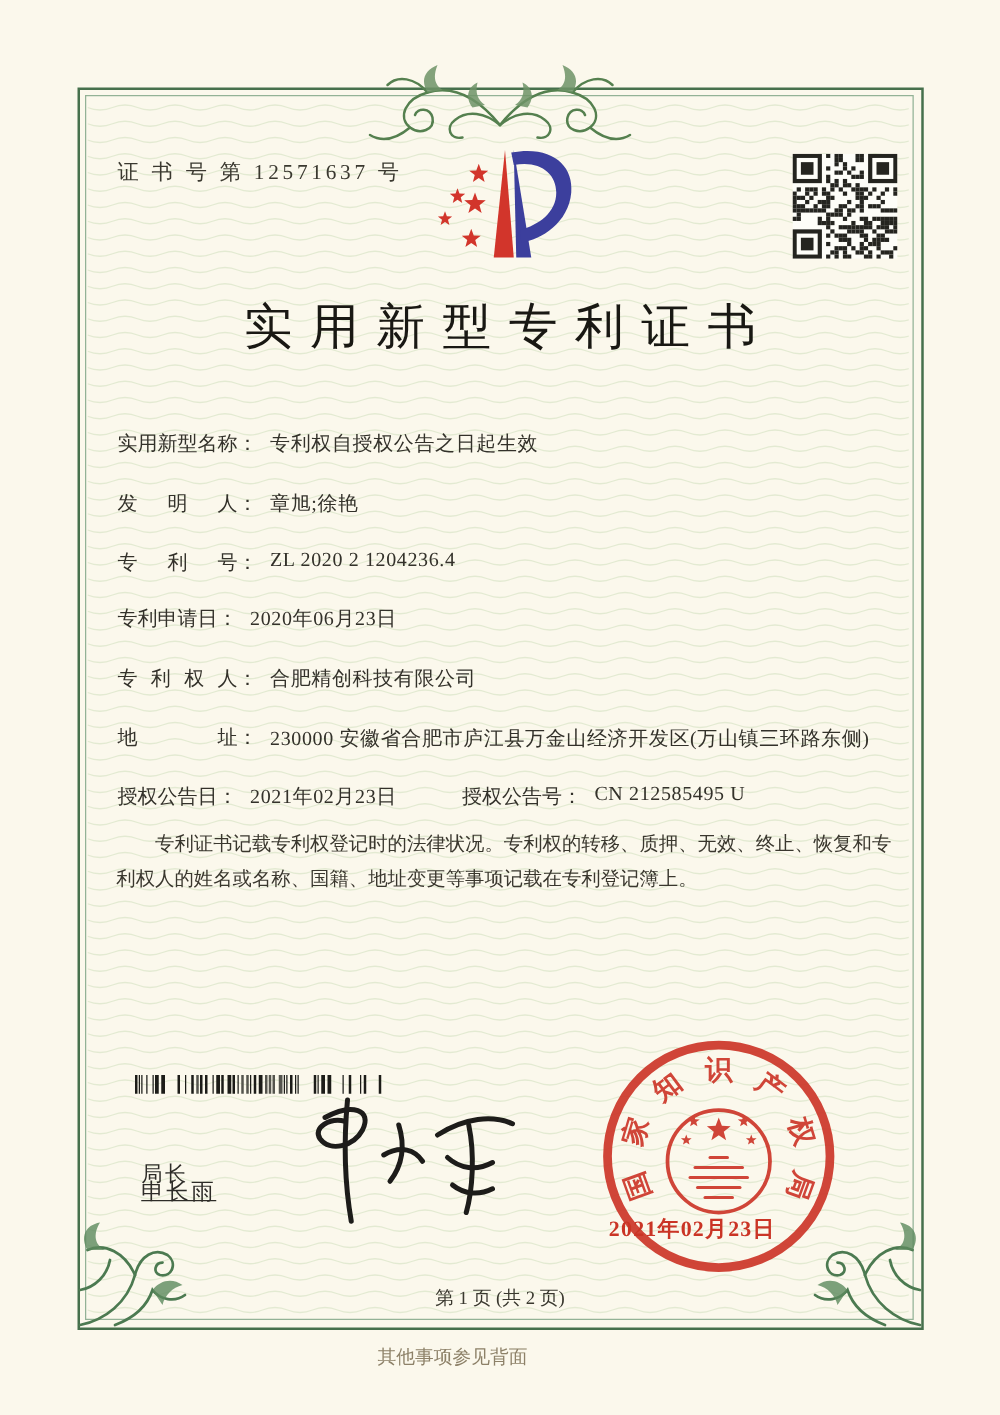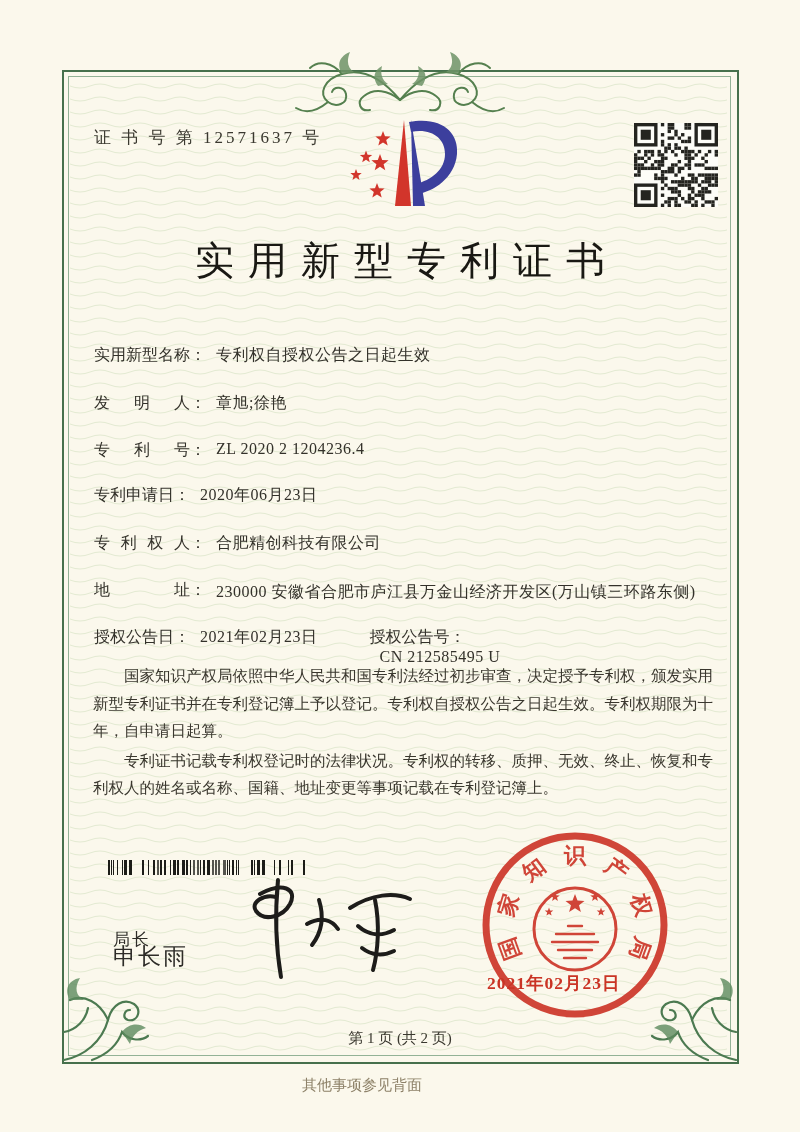--- a/index.html
+++ b/index.html
@@ -15,29 +15,29 @@
   .cert-no{left:94px;top:126px;font-size:17px;letter-spacing:3px;color:#3a382f;z-index:3;}
   #logo{left:333px;top:114px;z-index:2;}
   #qr{left:634px;top:123px;z-index:2;}
   .title{left:0;top:234px;width:800px;text-align:center;font-size:39px;font-weight:400;
          letter-spacing:14px;text-indent:14px;color:#191813;z-index:3;}
   
   .field-row{left:94px;width:620px;font-size:16px;z-index:3;display:flex;}
   .f-label{flex:0 0 auto;white-space:pre;color:#33312a;}
   .f-value{margin-left:10px;color:#33312a;letter-spacing:.5px;}
   .addr .f-value{max-width:498px;line-height:1.55;}
-  .pair2{margin-left:52px;display:flex;flex-direction:column;}
+  .pair2{margin-left:52px;display:flex;}
   
   .paras{left:93px;top:662px;width:620px;font-size:15.5px;line-height:1.78;color:#3a372e;z-index:3;}
   .paras p{margin:0 0 2px 0;text-indent:2em;}
   
   #barcode{left:105px;top:860px;z-index:3;}
   
   .signer-title{left:113px;top:908px;font-size:17px;letter-spacing:2px;z-index:3;font-family:"Liberation Sans","DejaVu Sans",sans-serif;margin-top:20px;}
-  .signer-name{left:113px;top:941px;font-size:23px;letter-spacing:2px;z-index:3;font-family:"Liberation Sans","DejaVu Sans",sans-serif;}
+  .signer-name{left:113px;top:941px;font-size:18px;letter-spacing:2px;z-index:3;font-family:"Liberation Sans","DejaVu Sans",sans-serif;text-decoration:underline;}
   #signature{left:222px;top:872px;z-index:4;}
   
   #seal{left:478px;top:828px;z-index:5;opacity:.93;}
   .seal-date{left:487px;top:971px;width:180px;font-size:17.5px;font-weight:700;color:#ca3425;
              letter-spacing:1px;z-index:6;}
   
   .page-info{left:0;top:1029px;width:800px;text-align:center;font-size:15px;color:#3a382f;z-index:3;}
   .back-note{left:0;top:1076px;width:724px;text-align:center;font-size:15px;color:#8d8168;z-index:3;}
   .orn{z-index:2;}
 </style>
@@ -430,21 +430,20 @@
 <div class="abs field-row" style="top:627px;">
   <span class="f-label">授权公告日：</span>
   <span class="f-value">2021年02月23日</span>
   <span class="pair2">
     <span class="f-label">授权公告号：</span>
     <span class="f-value">CN 212585495 U</span>
   </span>
 </div>
 
 <div class="abs paras">
-  <p>国家知识产权局依照中华人民共和国专利法经过初步审查，决定授予专利权，颁发实用新型专利证书并在专利登记簿上予以登记。专利权自授权公告之日起生效。专利权期限为十年，自申请日起算。</p>
   <p>专利证书记载专利权登记时的法律状况。专利权的转移、质押、无效、终止、恢复和专利权人的姓名或名称、国籍、地址变更等事项记载在专利登记簿上。</p>
 </div>
 
 <svg id="barcode" class="abs" width="205" height="16">
     <rect x="3" y="0" width="2" height="15" fill="#1c1c18"></rect>
     <rect x="6" y="0" width="1" height="15" fill="#1c1c18"></rect>
     <rect x="8" y="0" width="1" height="15" fill="#1c1c18"></rect>
     <rect x="12" y="0" width="1" height="15" fill="#1c1c18"></rect>
     <rect x="17" y="0" width="1" height="15" fill="#1c1c18"></rect>
     <rect x="19" y="0" width="3" height="15" fill="#1c1c18"></rect>

